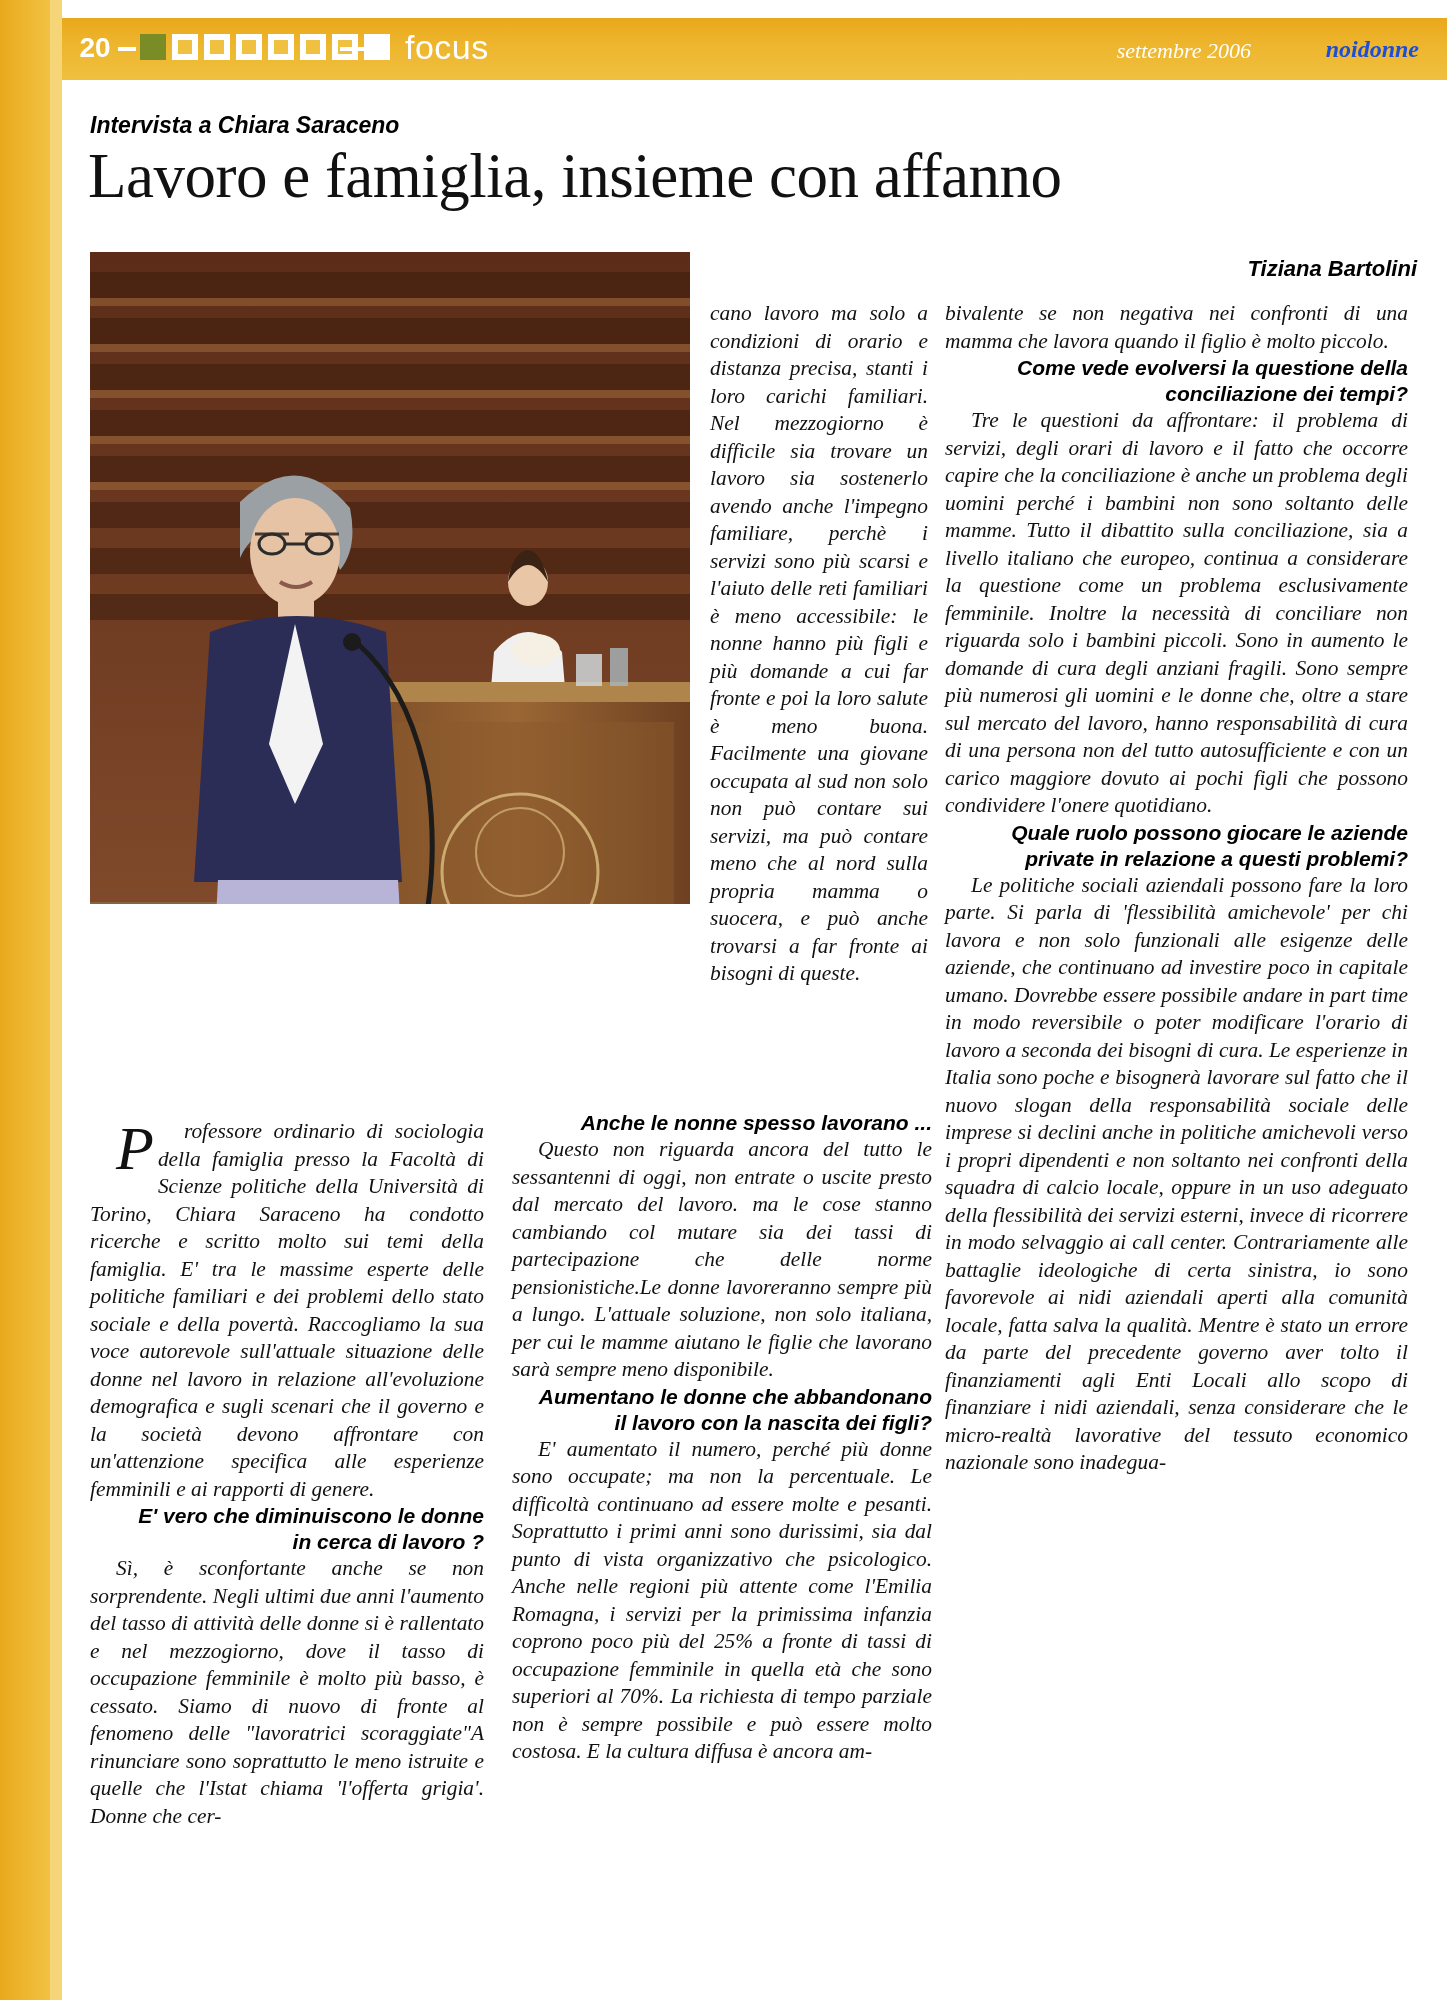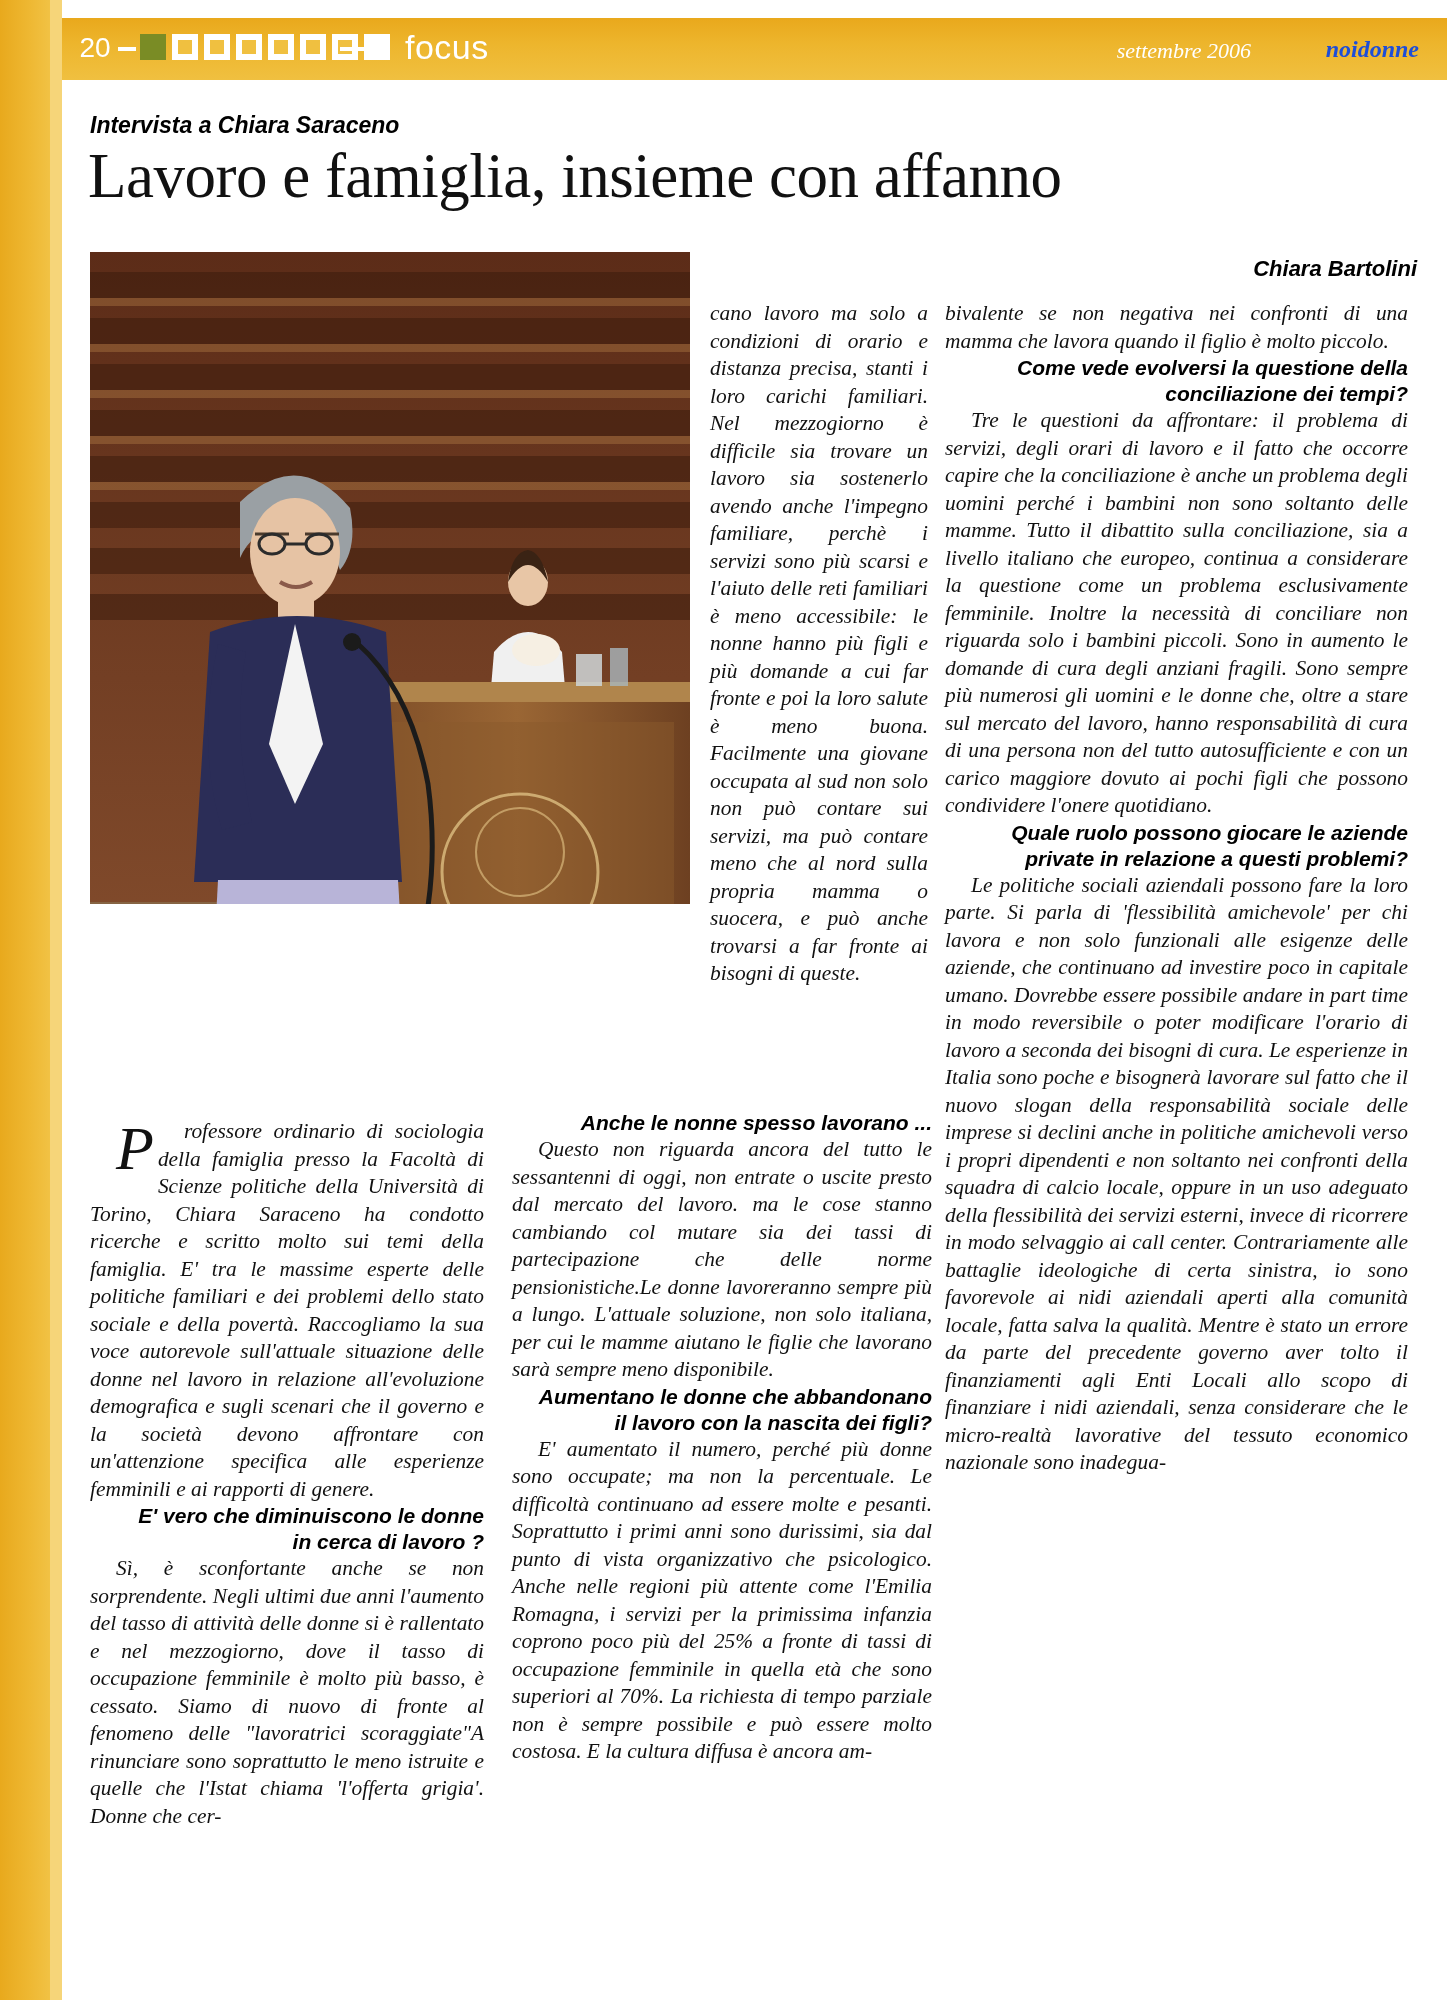--- a/index.html
+++ b/index.html
@@ -45,21 +45,21 @@
   }
   .page-number {
     position: absolute;
     left: 78px;
     top: 30px;
     width: 34px;
     height: 36px;
     color: #ffffff;
     font-family: "Liberation Sans", sans-serif;
     font-size: 28px;
-    font-weight: normal;
+    font-weight: bold;
     line-height: 36px;
     text-align: center;
   }
   .dash {
     position: absolute;
     left: 118px;
     top: 47px;
     width: 18px;
     height: 4px;
     background: #ffffff;
@@ -332,21 +332,21 @@
       <g stroke="#1b1b1b" stroke-width="5" fill="none">
         <path d="M268 392 q52 46 70 140 q12 90 -10 170"></path>
       </g>
       <circle cx="262" cy="390" r="9" fill="#1b1b1b"></circle>
 
       <rect x="486" y="402" width="26" height="32" fill="#cfd6d8" opacity="0.85"></rect>
       <rect x="520" y="396" width="18" height="38" fill="#a9b6bd" opacity="0.8"></rect>
     </svg>
   </div>
 
-  <div class="byline">Chiara Bartolini</div>
+  <div class="byline">Tiziana Bartolini</div>
 
   <div class="col" id="col2-top">
     <p class="noindent">cano lavoro ma solo a condizioni di orario e distanza precisa, stanti i loro carichi familiari. Nel mezzogiorno è difficile sia trovare un lavoro sia sostenerlo avendo anche l'impegno familiare, perchè i servizi sono più scarsi e l'aiuto delle reti familiari è meno accessibile: le nonne hanno più figli e più domande a cui far fronte e poi la loro salute è meno buona. Facilmente una giovane occupata al sud non solo non può contare sui servizi, ma può contare meno che al nord sulla propria mamma o suocera, e può anche trovarsi a far fronte ai bisogni di queste.</p>
   </div>
 
   <div class="col" id="col3-top">
     <p class="noindent">bivalente se non negativa nei confronti di una mamma che lavora quando il figlio è molto piccolo.</p>
     <p class="q">Come vede evolversi la questione della conciliazione dei tempi?</p>
     <p>Tre le questioni da affrontare: il problema di servizi, degli orari di lavoro e il fatto che occorre capire che la conciliazione è anche un problema degli uomini perché i bambini non sono soltanto delle mamme. Tutto il dibattito sulla conciliazione, sia a livello italiano che europeo, continua a considerare la questione come un problema esclusivamente femminile. Inoltre la necessità di conciliare non riguarda solo i bambini piccoli. Sono in aumento le domande di cura degli anziani fragili. Sono sempre più numerosi gli uomini e le donne che, oltre a stare sul mercato del lavoro, hanno responsabilità di cura di una persona non del tutto autosufficiente e con un carico maggiore dovuto ai pochi figli che possono condividere l'onere quotidiano.</p>
     <p class="q">Quale ruolo possono giocare le aziende private in relazione a questi problemi?</p>

